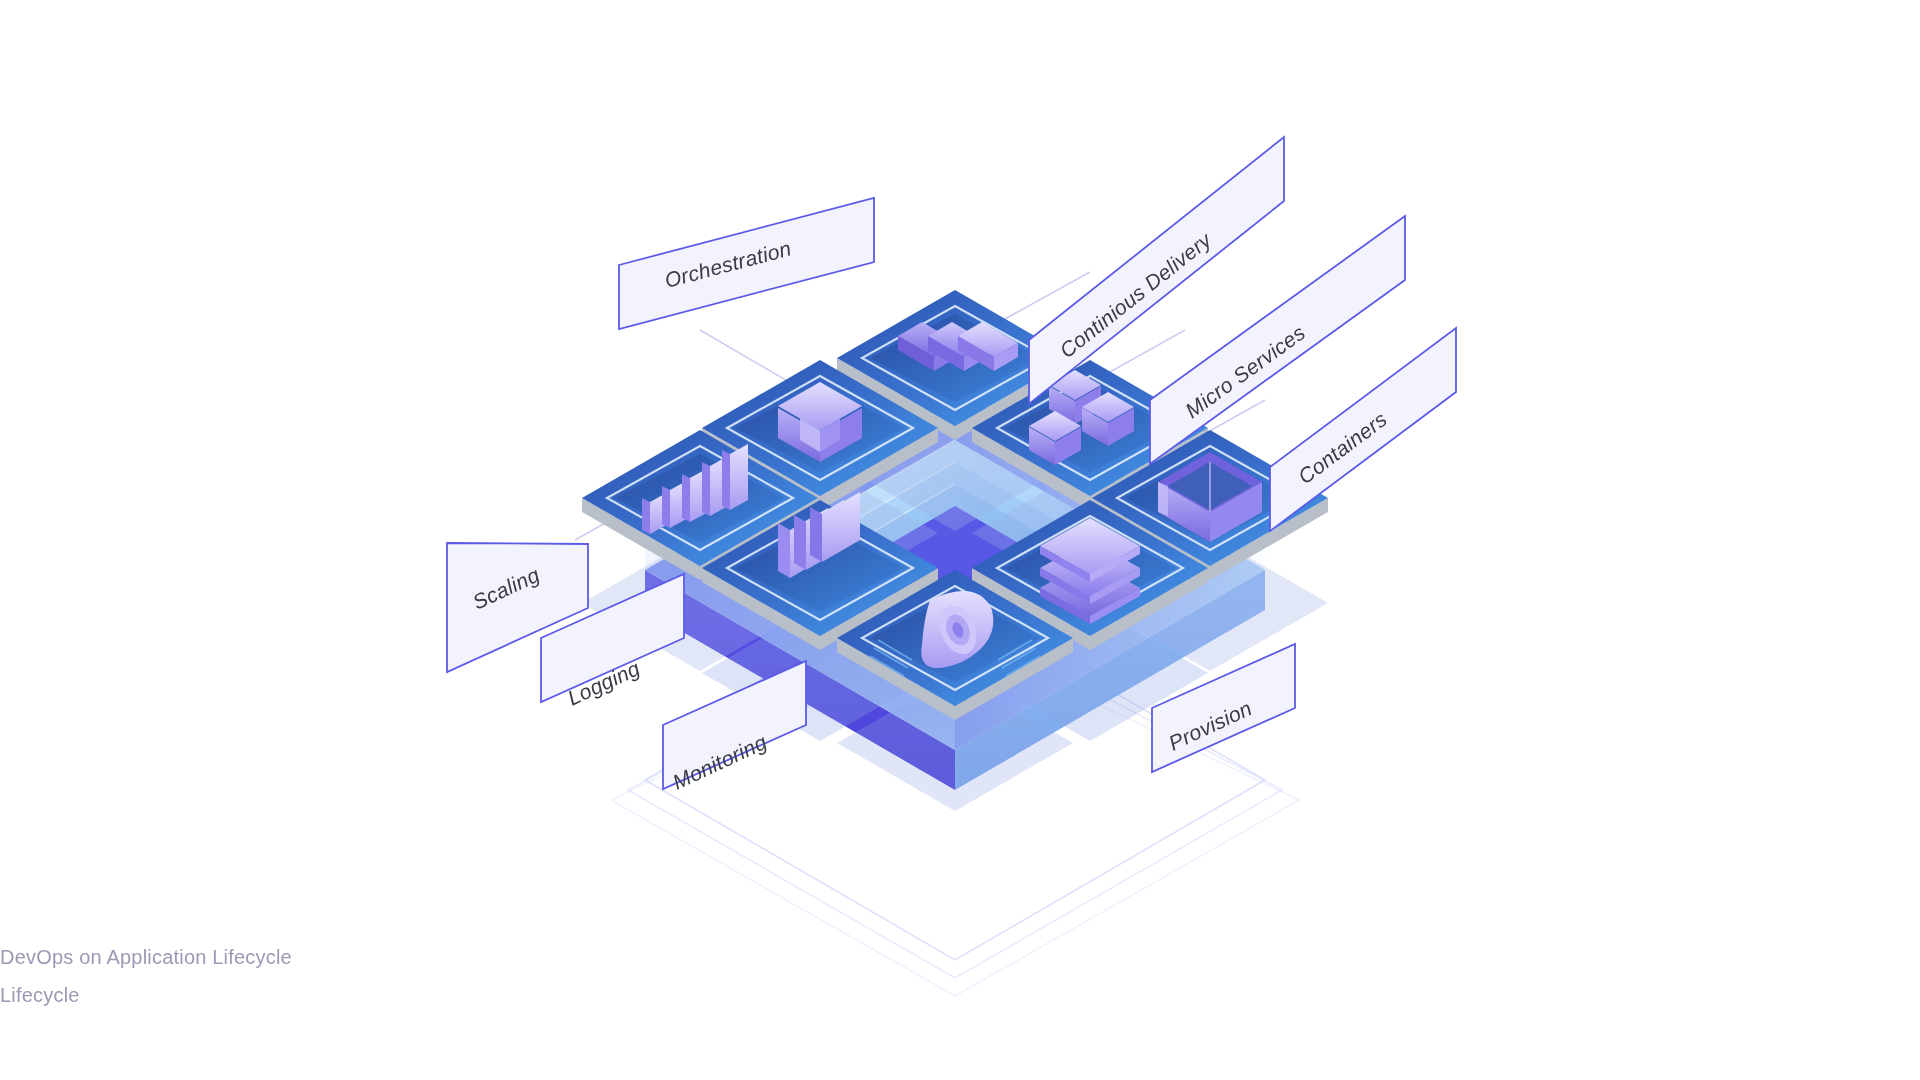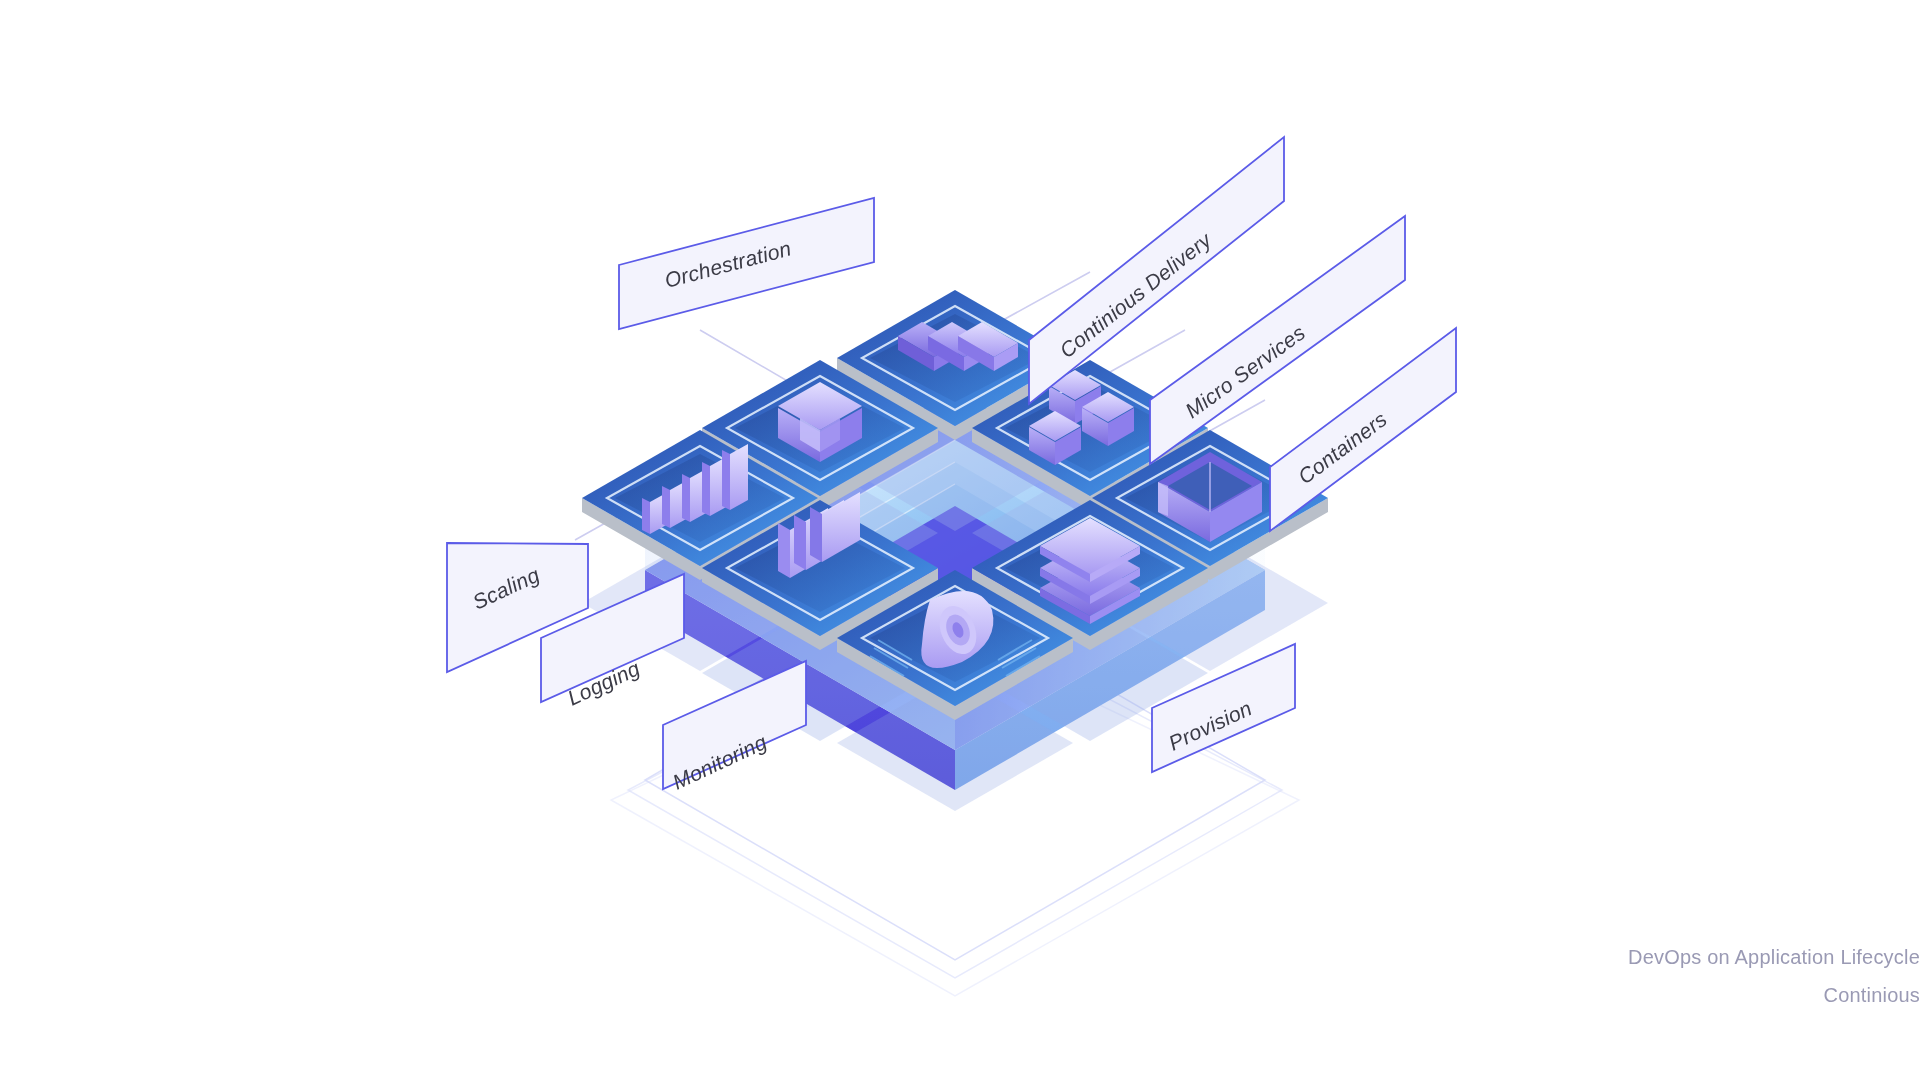--- a/index.html
+++ b/index.html
@@ -1,20 +1,20 @@
 <!DOCTYPE html>
 <html><head>
 <meta charset="utf-8">
 <style>
   html,body{margin:0;padding:0;background:#ffffff;}
   body{width:1920px;height:1080px;overflow:hidden;font-family:"Liberation Sans",sans-serif;}
   #stage{position:relative;width:1920px;height:1080px;background:#ffffff;}
   #scene{position:absolute;left:0;top:0;width:1920px;height:1080px;}
   .caption{
-    position:absolute;left:0;right:0;top:938px;text-align:right;
+    position:absolute;left:0;right:0;top:938px;text-align:left;
     font-family:"Liberation Sans",sans-serif;font-size:20px;line-height:38px;
     color:#9a9ab4;letter-spacing:.2px;font-weight:400;
   }
   .caption span{display:block;}
   .lbl-text{
     font-family:"Liberation Sans",sans-serif;
     font-size:21px;fill:#3b3b46;font-style:italic;font-weight:400;
     letter-spacing:.3px;
   }
 </style>
@@ -306,16 +306,16 @@
 
     <g>
       <path d="M1152,708 L1295,644 L1295,708 L1152,772 Z" fill="#f3f3fd" stroke="#5b5be8" stroke-width="1.8"></path>
       <text class="lbl-text" x="1173" y="751" transform="rotate(-25 1173 751)">Provision</text>
     </g>
 
   </svg>
 
   <div class="caption">
     <span>DevOps on Application Lifecycle</span>
-    <span>Continious</span>
+    <span>Lifecycle</span>
   </div>
 
 </div>
 
 </body></html>

